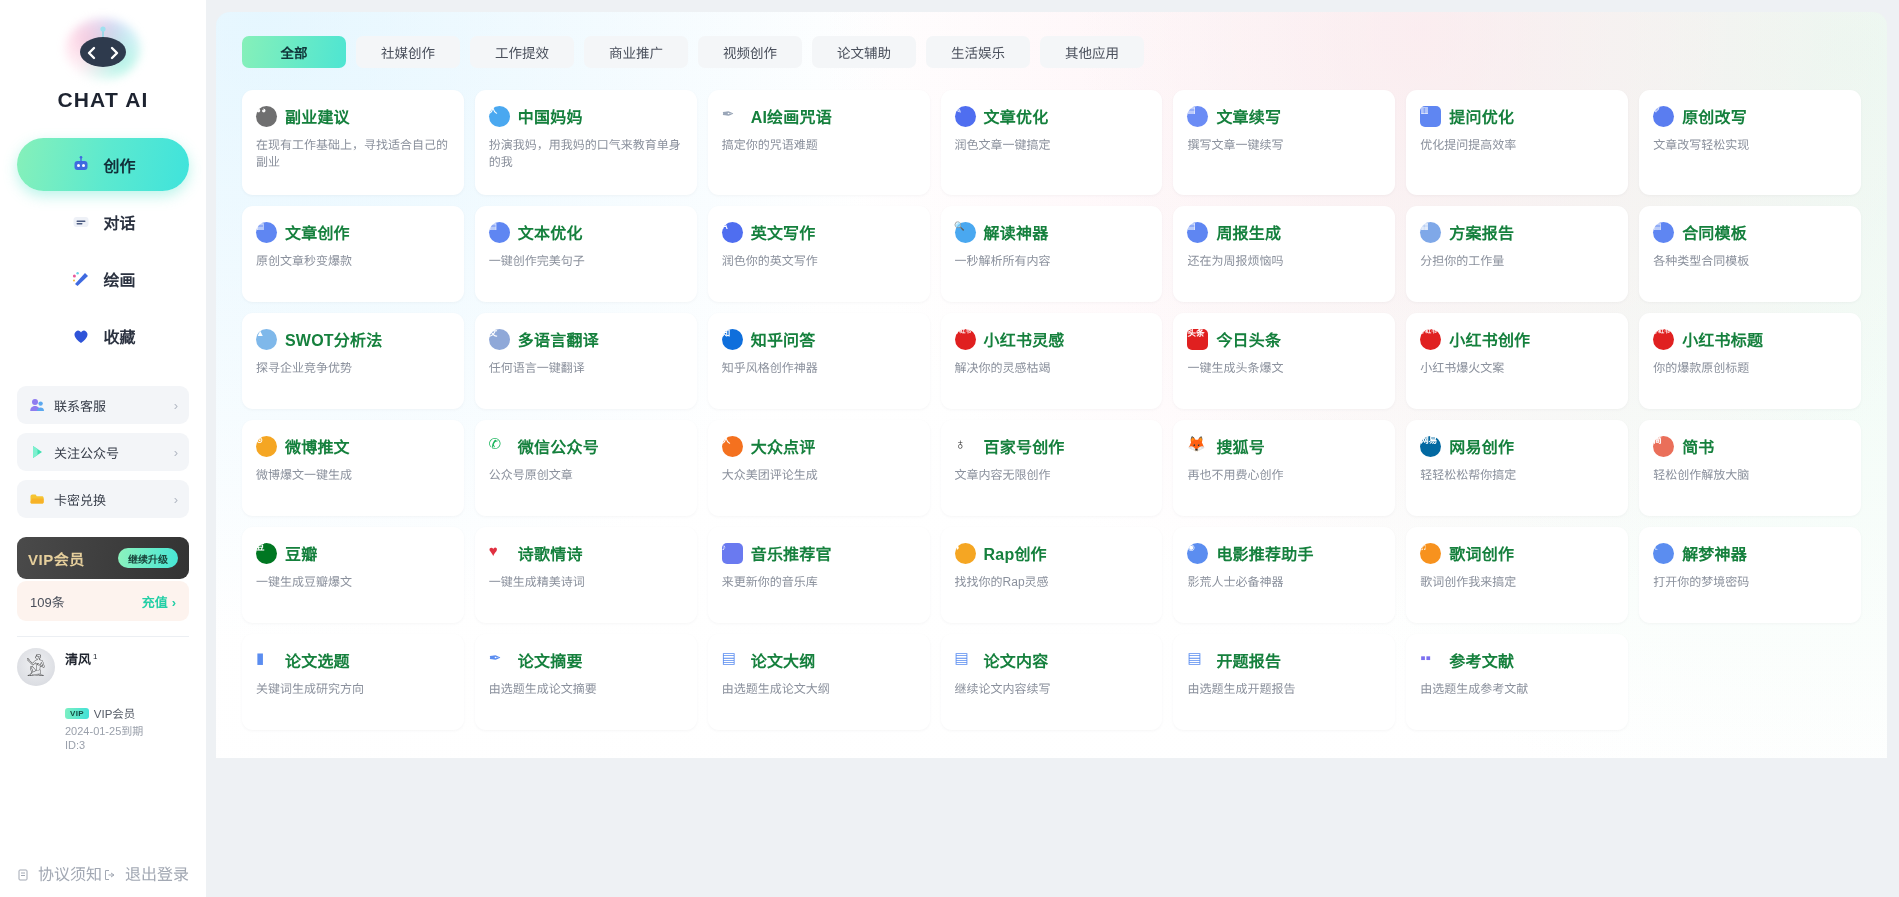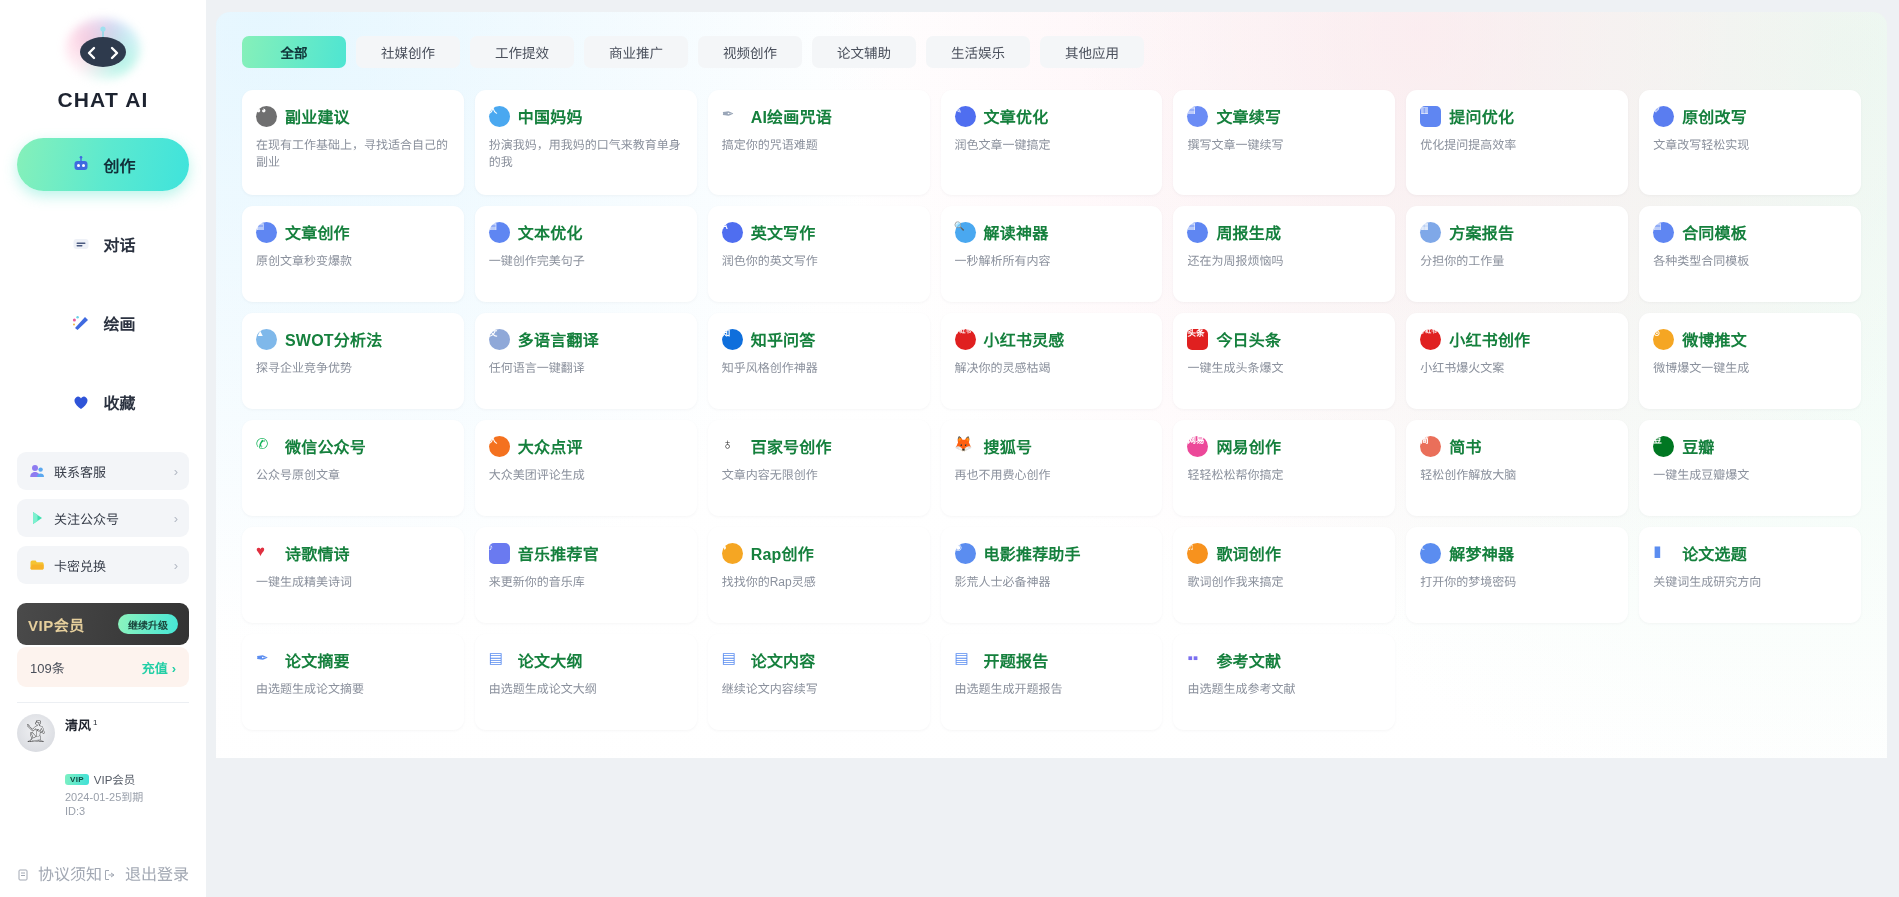--- a/index.html
+++ b/index.html
@@ -28,21 +28,21 @@
     background:radial-gradient(circle at 30% 35%, rgba(255,170,200,.55), rgba(255,255,255,0) 62%),
                radial-gradient(circle at 72% 68%, rgba(120,235,210,.55), rgba(255,255,255,0) 62%),
                radial-gradient(circle at 60% 22%, rgba(150,190,255,.45), rgba(255,255,255,0) 60%);
     filter:blur(4px);
   }
   .brand-title {
     font-size:21px; font-weight:700; letter-spacing:1.2px;
     color:#1d2330; margin-top:4px;
   }
 
-  .nav { margin-top:26px; display:flex; flex-direction:column; gap:26px; }
+  .nav { margin-top:26px; display:flex; flex-direction:column; gap:4px; }
   .nav-item {
     height:53px; border-radius:27px;
     display:flex; align-items:center; justify-content:center; gap:11px;
     font-size:16px; font-weight:700; color:#2b3240;
     cursor:pointer; user-select:none;
   }
   .nav-item.active {
     background:linear-gradient(100deg,#86f0b9 0%,#5ce9cf 52%,#3fe3dc 100%);
     box-shadow:0 5px 14px rgba(75,225,200,.38);
     color:#12303a;
@@ -526,20 +526,29 @@
               <span class="card-ico">
                 <span class="glyph" style="background: rgb(224, 32, 32); font-size: 5.5px;">小红书</span>
               </span>
               <span class="card-title">小红书创作</span>
             </div>
             <div class="card-desc">小红书爆火文案</div>
           </div>
           <div class="card">
             <div class="card-head">
               <span class="card-ico">
+                <span class="glyph" style="background: rgb(224, 32, 32); font-size: 5.5px;">小红书</span>
+              </span>
+              <span class="card-title">小红书标题</span>
+            </div>
+            <div class="card-desc">你的爆款原创标题</div>
+          </div>
+          <div class="card">
+            <div class="card-head">
+              <span class="card-ico">
                 <span class="glyph" style="background: rgb(245, 166, 35);">⊙</span>
               </span>
               <span class="card-title">微博推文</span>
             </div>
             <div class="card-desc">微博爆文一键生成</div>
           </div>
           <div class="card">
             <div class="card-head">
               <span class="card-ico">
                 <span class="glyph" style="background: transparent; color: rgb(22, 180, 90); font-size: 15px;">✆</span>
@@ -571,21 +580,21 @@
               <span class="card-ico">
                 <span class="glyph" style="background: transparent; color: rgb(242, 183, 5); font-size: 15px;">🦊</span>
               </span>
               <span class="card-title">搜狐号</span>
             </div>
             <div class="card-desc">再也不用费心创作</div>
           </div>
           <div class="card">
             <div class="card-head">
               <span class="card-ico">
-                <span class="glyph" style="background: #ec4899;">网易</span>
+                <span class="glyph" style="background: #0369a1;">网易</span>
               </span>
               <span class="card-title">网易创作</span>
             </div>
             <div class="card-desc">轻轻松松帮你搞定</div>
           </div>
           <div class="card">
             <div class="card-head">
               <span class="card-ico">
                 <span class="glyph" style="background: rgb(234, 111, 90);">简</span>
               </span>

